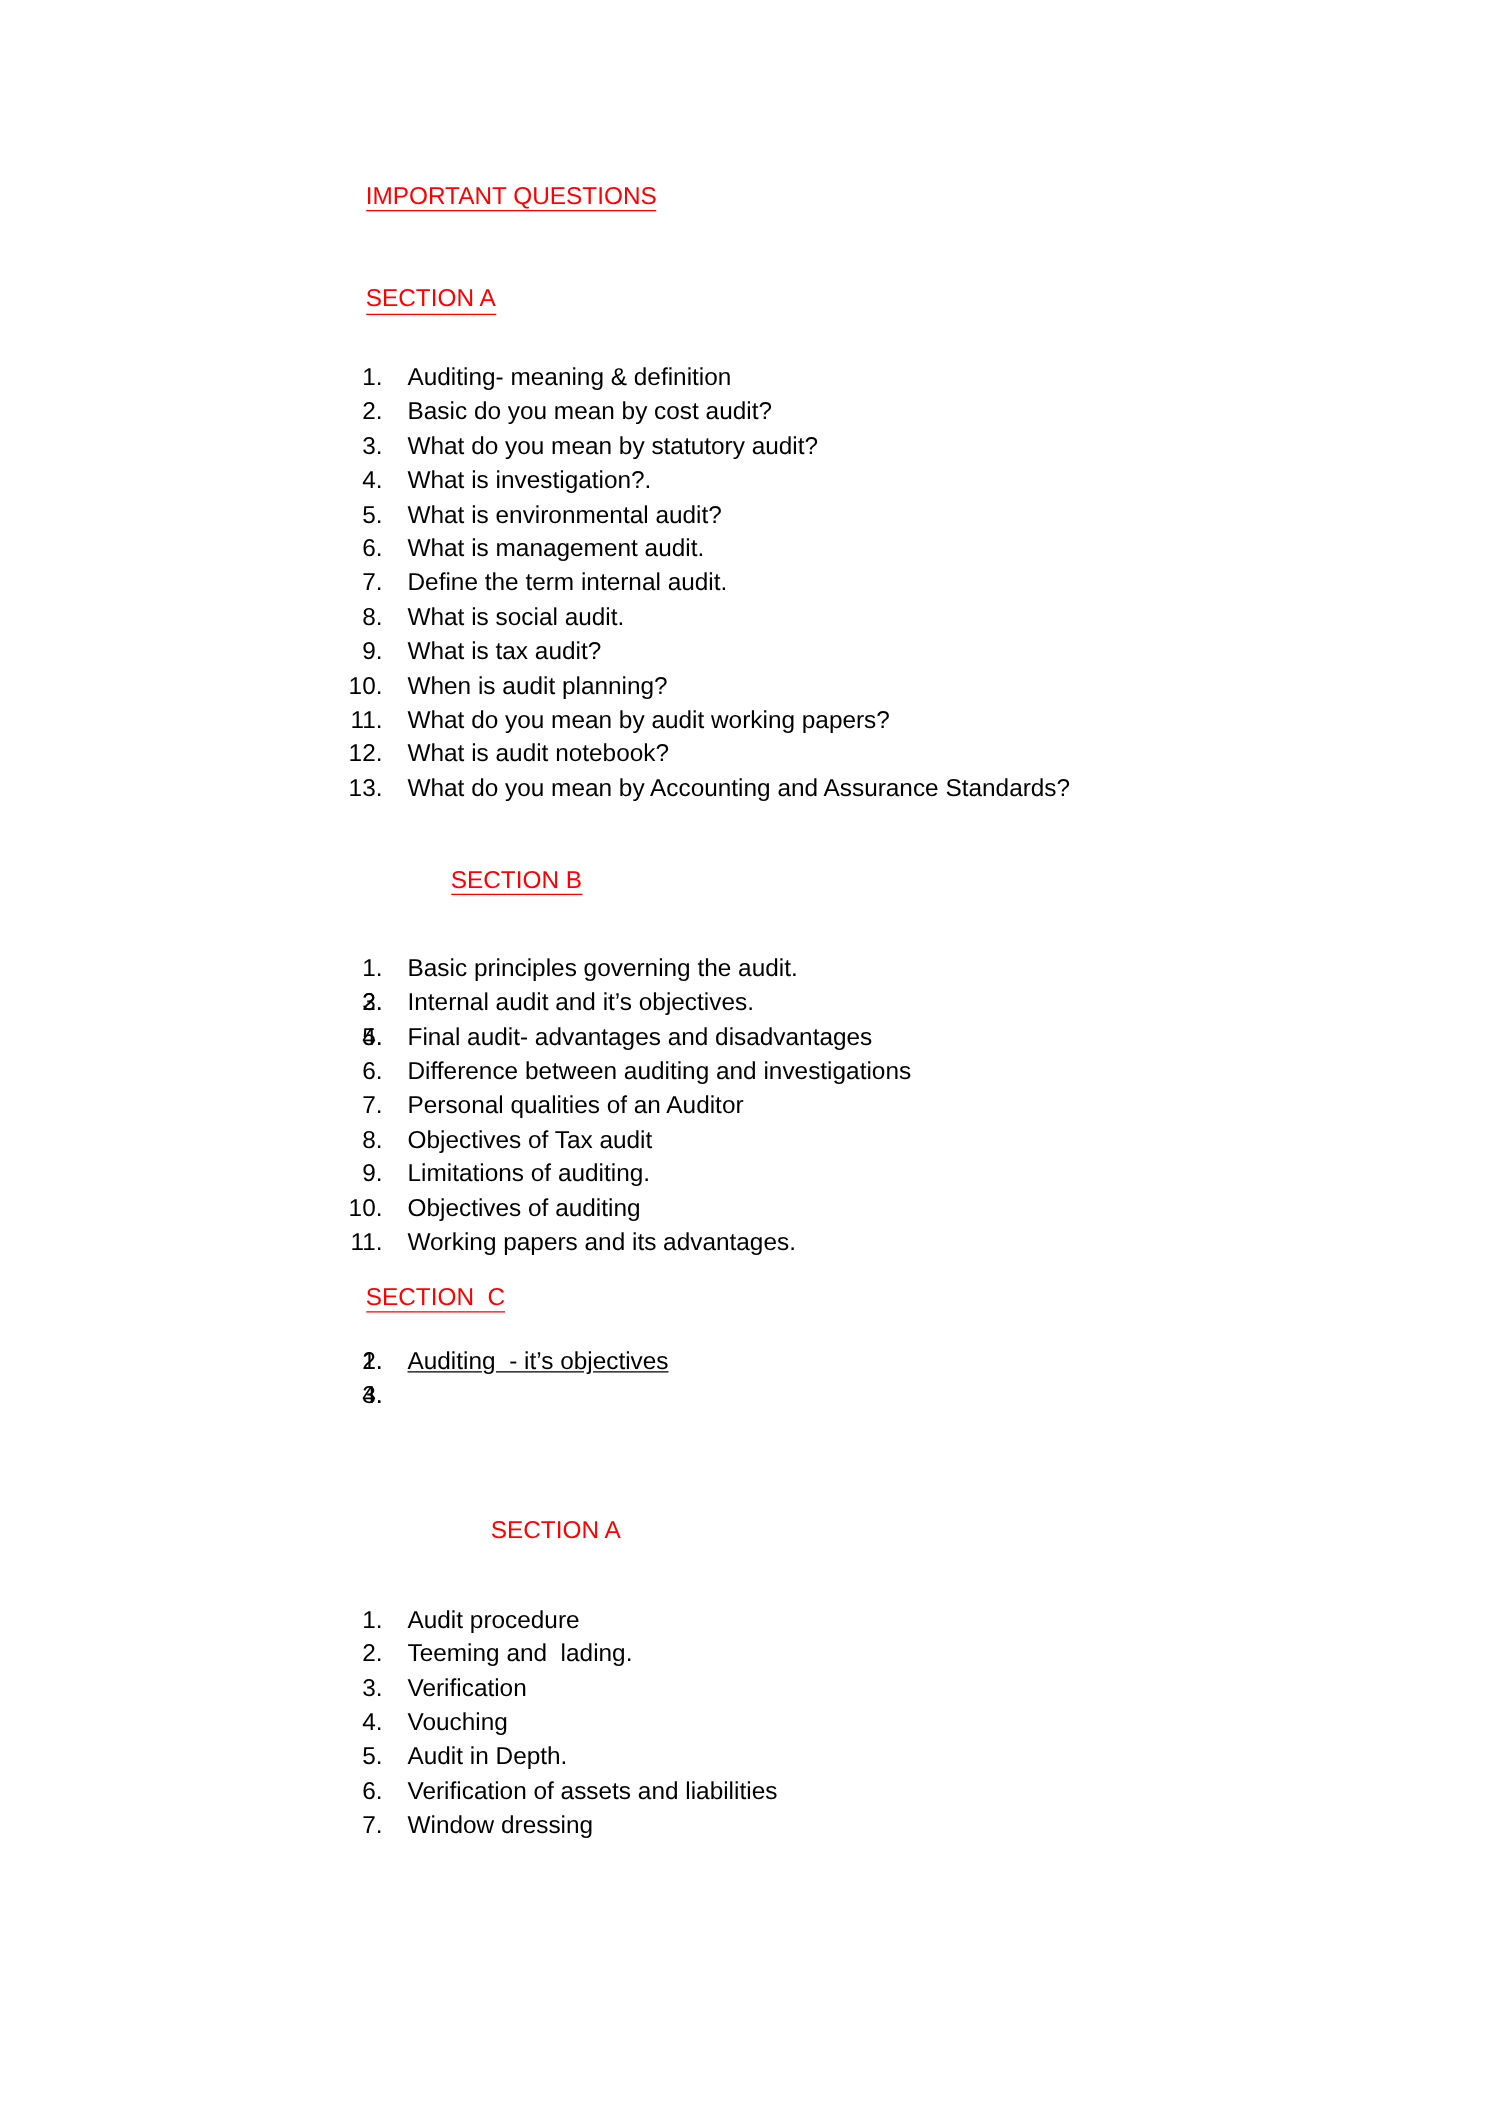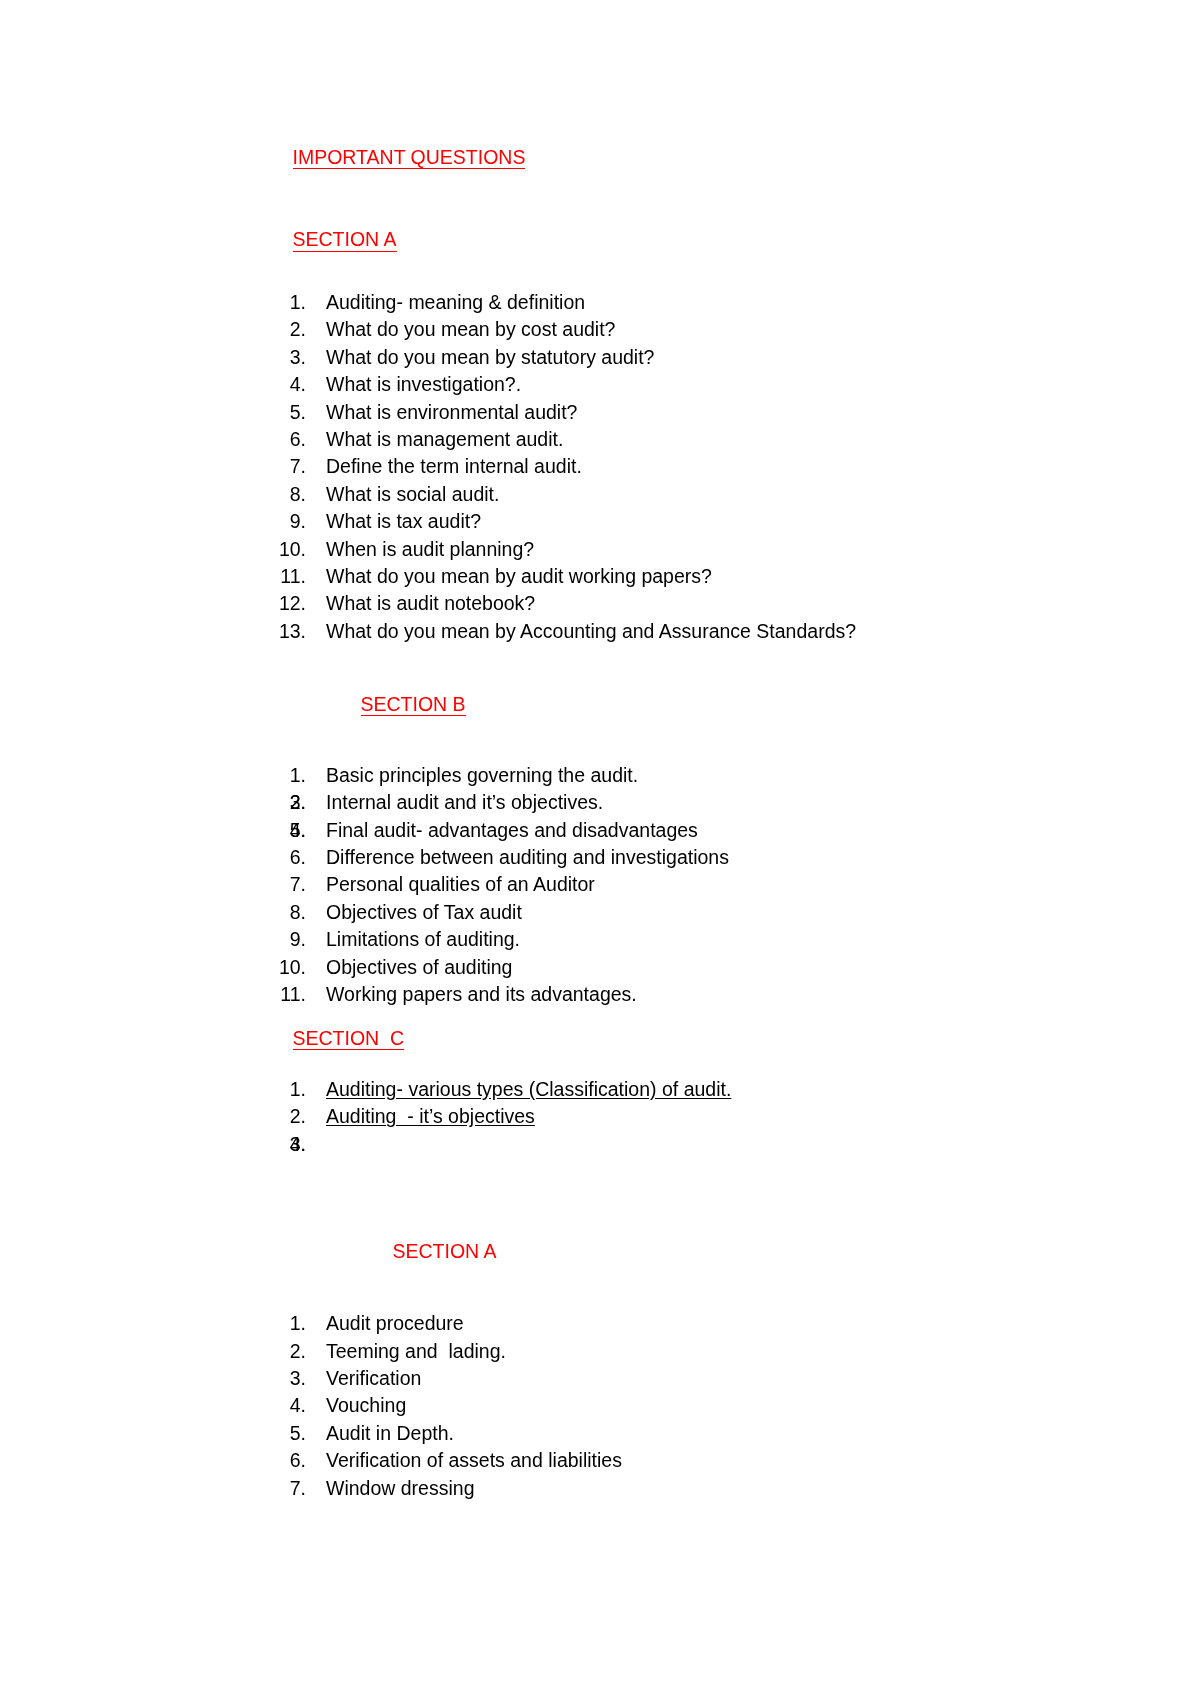--- a/index.html
+++ b/index.html
@@ -107,21 +107,21 @@
     <div class="gap-22"></div>
 
     <div class="heading">
       <span class="txt">SECTION A</span>
     </div>
 
     <div class="gap-18"></div>
 
     <ol class="qlist lvl-a">
       <li><span class="num">1.</span><span class="body">Auditing- meaning &amp; definition</span></li>
-      <li><span class="num">2.</span><span class="body">What do you mean by cost audit?</span></li>
+      <li><span class="num">2.</span><span class="body">Basic do you mean by cost audit?</span></li>
       <li><span class="num">3.</span><span class="body">What do you mean by statutory audit?</span></li>
       <li><span class="num">4.</span><span class="body">What is investigation?.</span></li>
       <li><span class="num">5.</span><span class="body">What is environmental audit?</span></li>
       <li><span class="num">6.</span><span class="body">What is management audit.</span></li>
       <li><span class="num">7.</span><span class="body">Define the term internal audit.</span></li>
       <li><span class="num">8.</span><span class="body">What is social audit.</span></li>
       <li><span class="num">9.</span><span class="body">What is tax audit?</span></li>
       <li><span class="num">10.</span><span class="body">When is audit planning?</span></li>
       <li><span class="num">11.</span><span class="body">What do you mean by audit working papers?</span></li>
       <li><span class="num">12.</span><span class="body">What is audit notebook?</span></li>
@@ -150,21 +150,21 @@
       <li><span class="num">11.</span><span class="body">Working papers and its advantages.</span></li>
     </ol>
 
     <div class="heading ind-0" style="margin-top:1px">
       <span class="txt">SECTION  C</span>
     </div>
 
     <div style="height:6px"></div>
 
     <ol class="qlist lvl-c underlined">
-      <li><span class="num">1.</span><span class="body">Auditing- various types (Classification) of audit.</span></li>
+      <li><span class="num">1.</span></li>
       <li><span class="num">2.</span><span class="body">Auditing  - it’s objectives</span></li>
       <li><span class="num">3.</span></li>
       <li><span class="num">4.</span></li>
     </ol>
 
     <div class="gap-55" style="height:60px"></div>
 
 
     <div class="gap-36" style="height:32px"></div>
 

